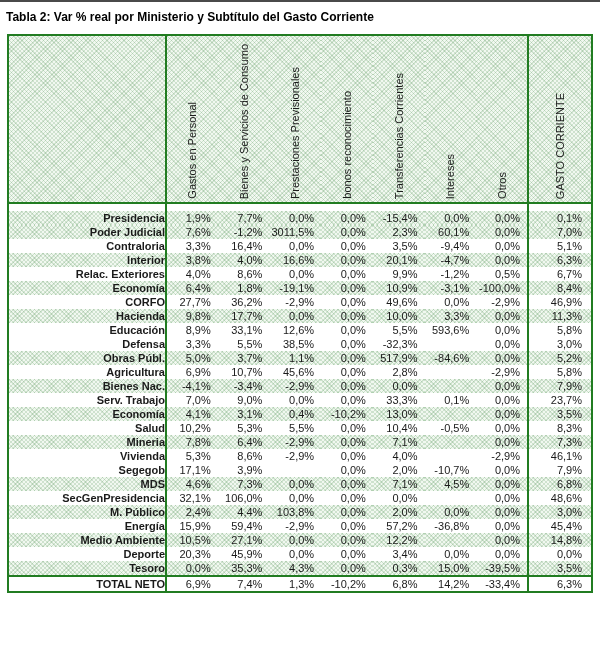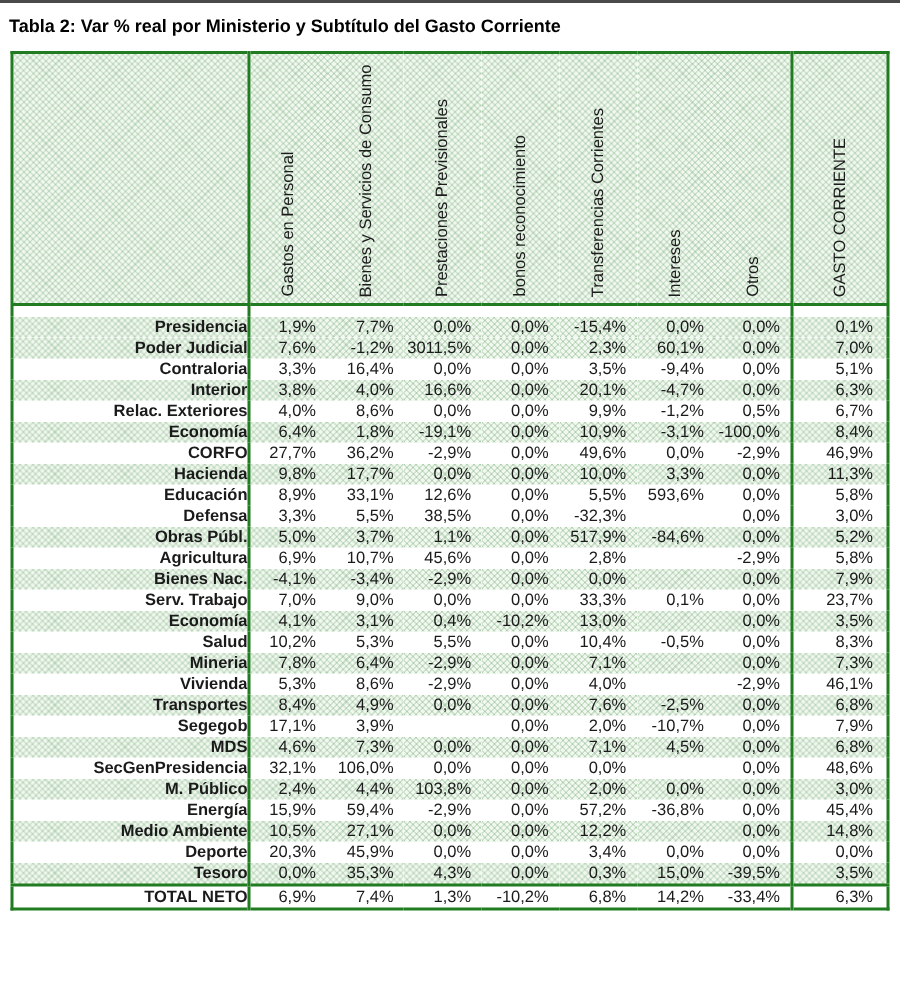--- a/index.html
+++ b/index.html
@@ -295,31 +295,20 @@
         <td>Vivienda</td>
         <td class="val">5,3%</td>
         <td class="val">8,6%</td>
         <td class="val">-2,9%</td>
         <td class="val">0,0%</td>
         <td class="val">4,0%</td>
         <td class="val"></td>
         <td class="val">-2,9%</td>
         <td class="val gc">46,1%</td>
       </tr>
-      <tr class="shaded">
-        <td>Transportes</td>
-        <td class="val">8,4%</td>
-        <td class="val">4,9%</td>
-        <td class="val">0,0%</td>
-        <td class="val">0,0%</td>
-        <td class="val">7,6%</td>
-        <td class="val">-2,5%</td>
-        <td class="val">0,0%</td>
-        <td class="val gc">6,8%</td>
-      </tr>
       <tr>
         <td>Segegob</td>
         <td class="val">17,1%</td>
         <td class="val">3,9%</td>
         <td class="val"></td>
         <td class="val">0,0%</td>
         <td class="val">2,0%</td>
         <td class="val">-10,7%</td>
         <td class="val">0,0%</td>
         <td class="val gc">7,9%</td>

